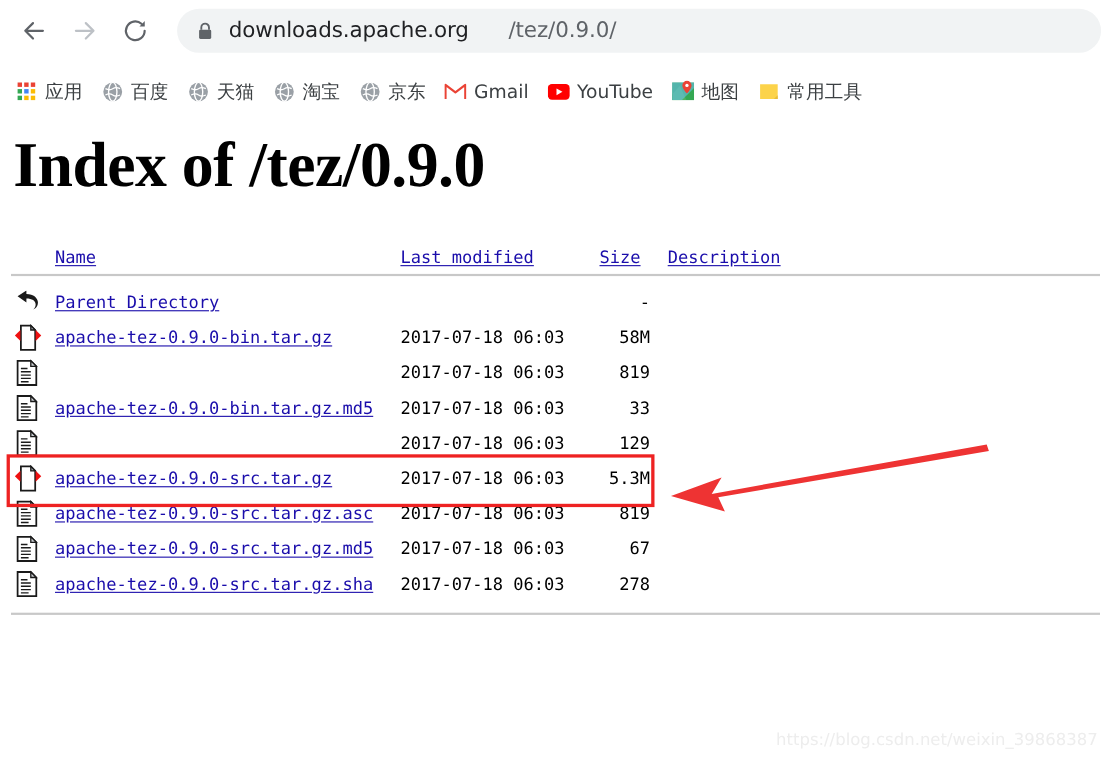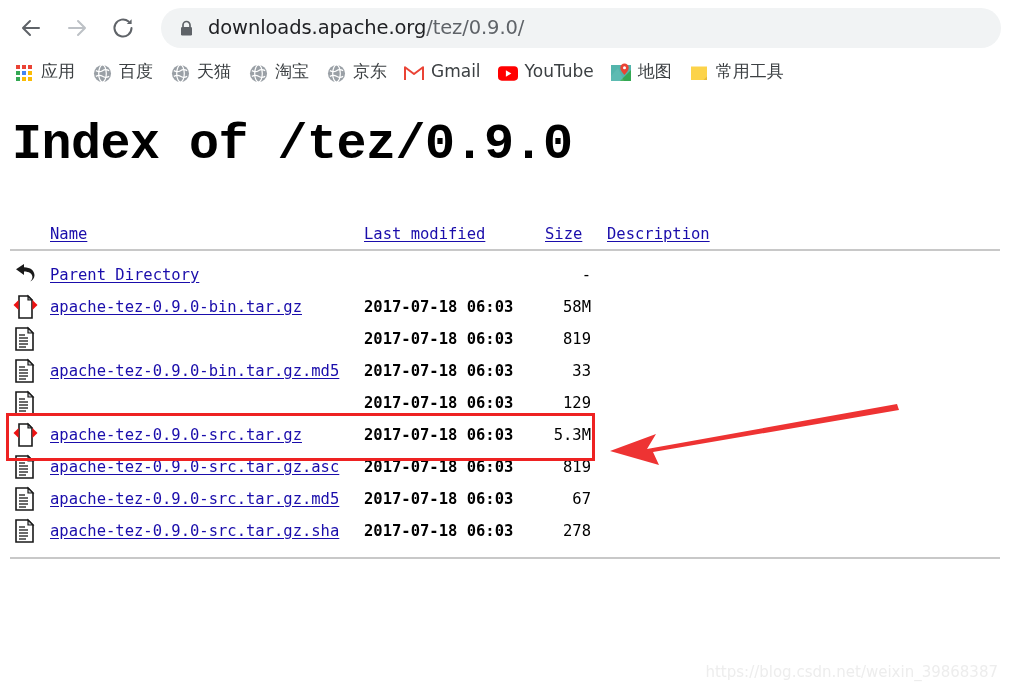--- a/index.html
+++ b/index.html
@@ -53,31 +53,31 @@
     margin-right: 14px;
   }
   #url-text {
     font-family: "DejaVu Sans", sans-serif;
     font-size: 19.5px;
     letter-spacing: -0.1px;
     color: #202124;
     white-space: nowrap;
     line-height: 1;
   }
-  #url-text .path { color: #5f6368; }
+  #url-text .path { color: #5f6368; padding-left: 36px; }
 
   
   #bookmarks-bar {
     position: absolute; left: 0; top: 55px;
     width: 1012px; height: 46px;
     display: flex; align-items: center;
     padding-left: 14px;
   }
   .bookmark {
-    display: flex; align-items: flex-start;
+    display: flex; align-items: flex-end;
     height: 30px;
     margin-right: 17px;
     flex: 0 0 auto;
   }
   .bookmark .bm-icon {
     width: 20px; height: 20px;
     flex: 0 0 auto;
     display: flex; align-items: center; justify-content: center;
     margin-right: 7px;
   }
@@ -105,23 +105,23 @@
   
   #page-content {
     position: absolute; left: 0; top: 101px;
     width: 1012px; height: 594px;
     background: #ffffff;
   }
 
   #page-title {
     position: absolute;
     left: 12px; top: 15px;
-    font-family: Liberation Mono, monospace;
+    font-family: Liberation Serif, serif;
     font-weight: bold;
-    font-size: 50px;
+    font-size: 58px;
     color: #000000;
     letter-spacing: -0.5px;
     white-space: nowrap;
   }
 
   #listing {
     position: absolute;
     left: 0; top: 118px;
     width: 984px;
   }
@@ -156,21 +156,20 @@
   .col-name {
     position: absolute;
     left: 50px; top: 50%;
     transform: translateY(-50%);
     text-align: right;
   }
   .col-date {
     position: absolute;
     left: 364px; top: 50%;
     transform: translateY(-50%);
-    font-weight: bold;
   }
   .col-size {
     position: absolute;
     left: 545px; top: 50%;
     transform: translateY(-50%);
     width: 46px;
     text-align: right;
   }
   .col-desc {
     position: absolute;

